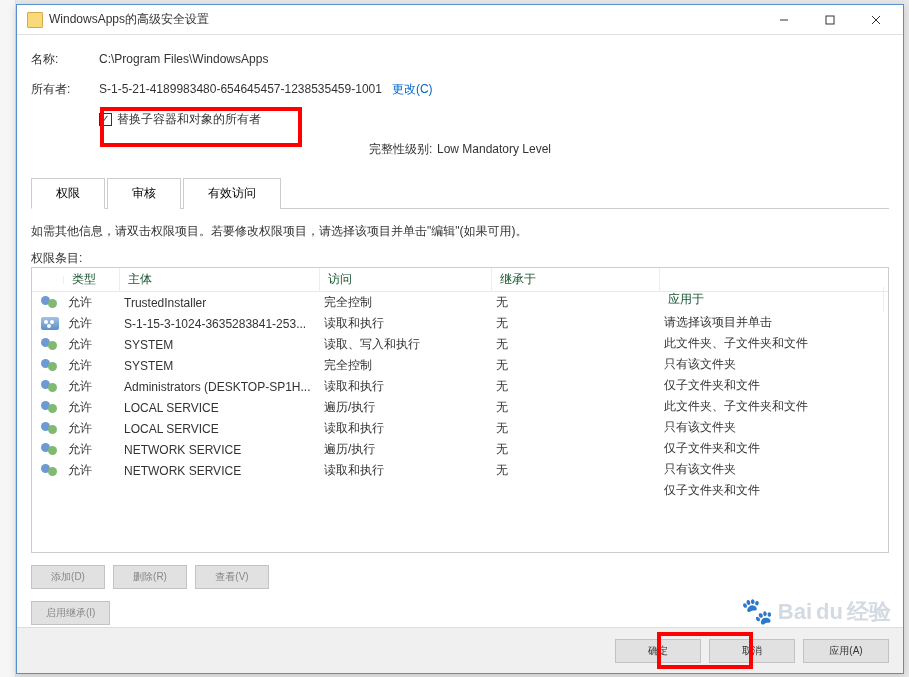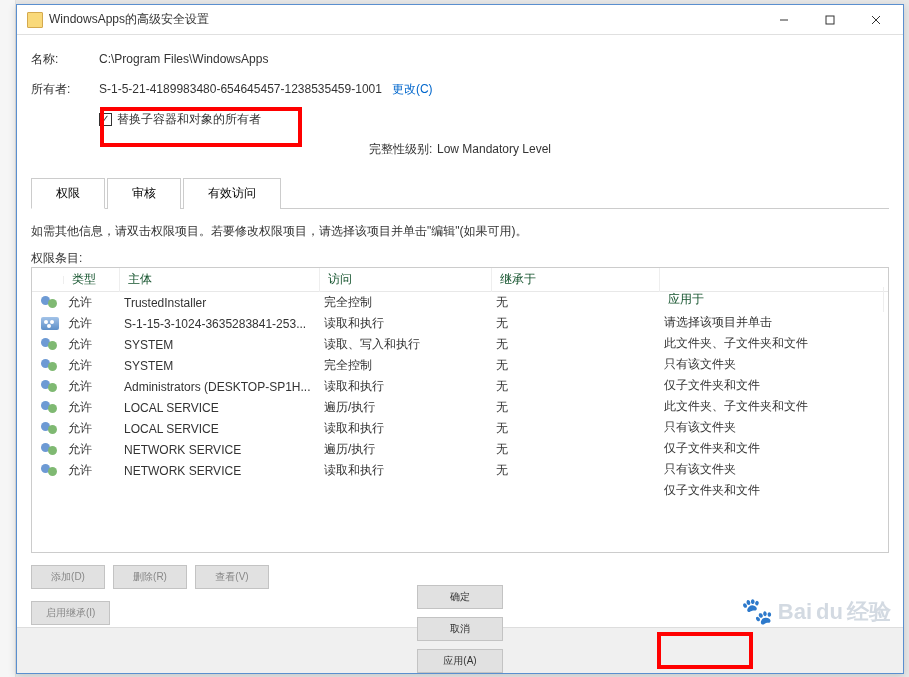--- a/index.html
+++ b/index.html
@@ -36,21 +36,21 @@
 .col-inherit { width: 168px; padding-left: 4px; }
 .col-apply { flex: 1; padding-left: 4px; margin-top: 40px; }
 .pers-icon { width: 18px; height: 13px; position: relative; }
 .pers-icon::before { content: ""; position: absolute; width: 9px; height: 9px; background: #6d9ad4; border-radius: 50%; left: 0; top: 0; }
 .pers-icon::after { content: ""; position: absolute; width: 9px; height: 9px; background: #7fb972; border-radius: 50%; left: 7px; top: 3px; }
 .grp-icon { width: 18px; height: 13px; background: linear-gradient(#a3c3e8,#5d8fc8); border-radius: 2px; position: relative; }
 .grp-icon::after { content: ""; position: absolute; width: 4px; height: 4px; background: #fff; border-radius: 50%; left: 3px; top: 3px; box-shadow: 6px 0 0 #fff, 3px 4px 0 #fff; }
 .btn-row { margin-top: 12px; display: flex; gap: 8px; }
 .btn { padding: 4px 14px; border: 1px solid #c3c3c3; background: #e1e1e1; color: #888; cursor: default; font-size: 10px; min-width: 74px; text-align: center; }
 .btn.enabled { color: #333; cursor: pointer; }
-.footer { position: absolute; bottom: 0; left: 0; right: 0; height: 46px; background: #f0f0f0; border-top: 1px solid #ddd; display: flex; align-items: center; justify-content: flex-end; padding: 0 14px; gap: 8px; flex-direction: column; }
+.footer { position: absolute; bottom: 0; left: 0; right: 0; height: 46px; background: #f0f0f0; border-top: 1px solid #ddd; display: flex; align-items: center; justify-content: flex-end; padding: 0 14px; gap: 8px; }
 .footer .btn { background: #e1e1e1; color: #333; min-width: 86px; }
 .watermark { position: absolute; right: 12px; bottom: 46px; color: #cfd6df; font-size: 22px; font-weight: bold; opacity: .9; display: flex; align-items: center; gap: 4px; }
 .watermark .paw { font-size: 26px; }
 .behind-text { position: absolute; left: 170px; bottom: 2px; color: #888; font-size: 11px; z-index: -1; }
 .left-edge { position: absolute; left: 0; top: 0; width: 16px; height: 100%; background: #f6f6f6; border-right: 1px solid #e0e0e0; }
 </style>
 </head>
 <body>
 
 <div class="left-edge"></div>

